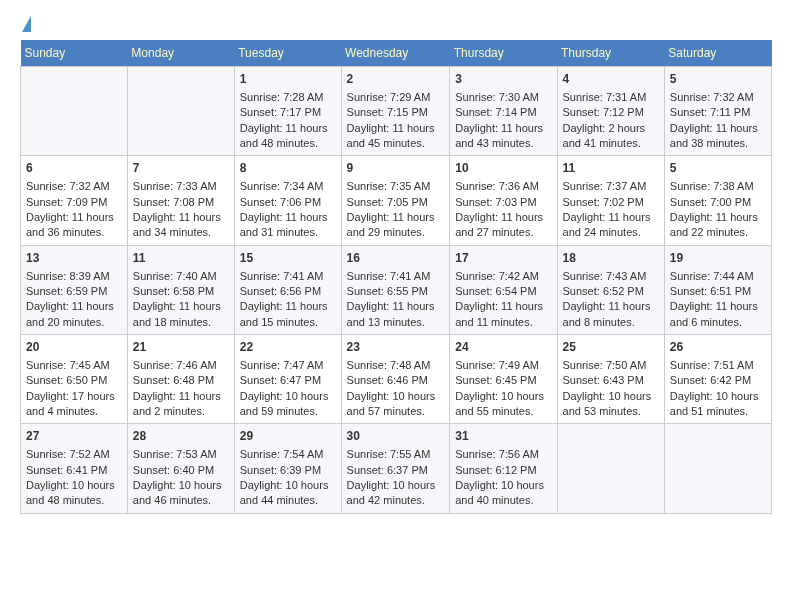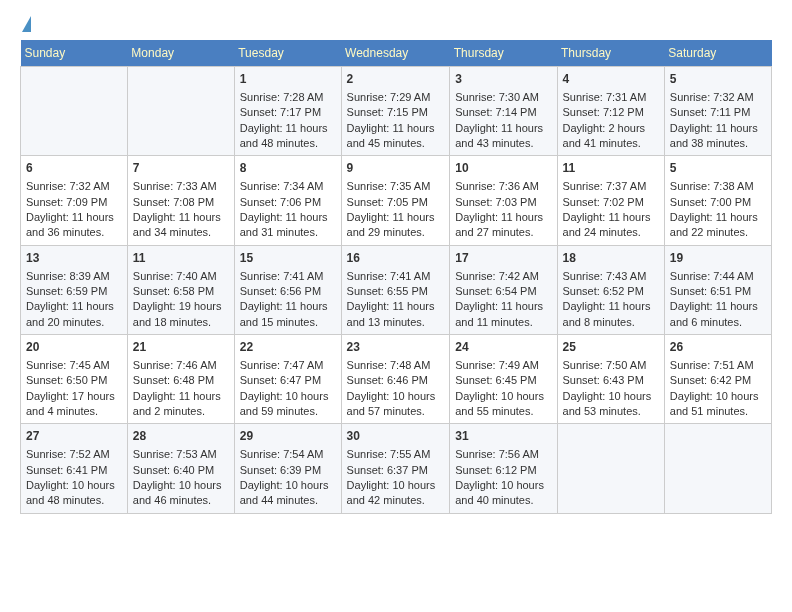--- a/index.html
+++ b/index.html
@@ -187,21 +187,21 @@
           <td>
             <span class="day-num">13</span>
             <div>Sunrise: 8:39 AM</div>
             <div>Sunset: 6:59 PM</div>
             <div>Daylight: 11 hours and 20 minutes.</div>
           </td>
           <td>
             <span class="day-num">11</span>
             <div>Sunrise: 7:40 AM</div>
             <div>Sunset: 6:58 PM</div>
-            <div>Daylight: 19 hours and 18 minutes.</div>
+            <div>Daylight: 11 hours and 18 minutes.</div>
           </td>
           <td>
             <span class="day-num">15</span>
             <div>Sunrise: 7:41 AM</div>
             <div>Sunset: 6:56 PM</div>
             <div>Daylight: 11 hours and 15 minutes.</div>
           </td>
           <td>
             <span class="day-num">16</span>
             <div>Sunrise: 7:41 AM</div>

